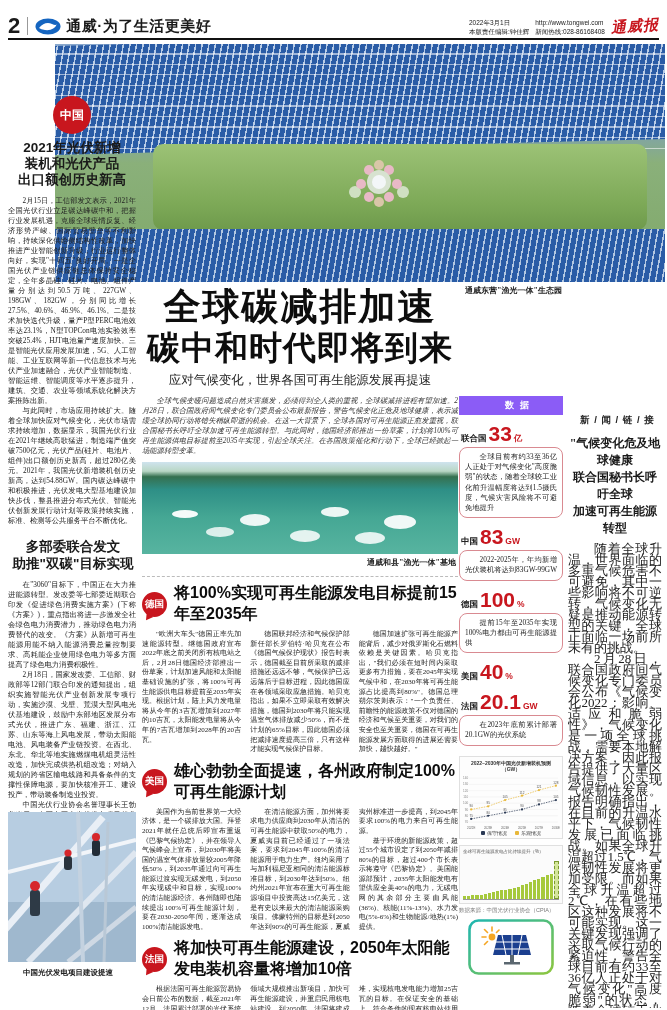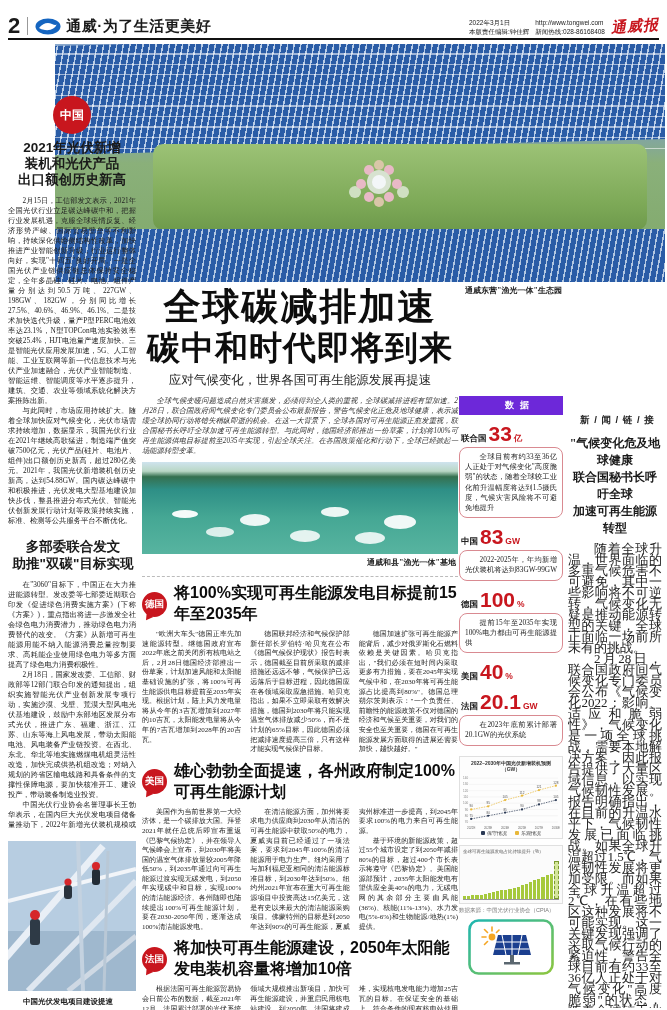--- a/index.html
+++ b/index.html
@@ -35,21 +35,21 @@
   .pt-road{position:absolute;left:0;right:0;top:78%;height:5px;background:#cfd8c2;opacity:.8;}
   .caption-top{position:absolute;left:300px;top:285px;width:262px;text-align:right;
              font-size:8px;font-weight:bold;color:#222;}
   .photo-mid{position:relative;width:100%;height:92px;margin-top:6px;overflow:hidden;
              background:linear-gradient(180deg,#cfe3ee 0%,#b9d7c4 10%,#35704f 16%,#2e8f86 30%,#45a794 60%,#57b4a0 100%);}
   .pm-foam{position:absolute;left:30px;top:48px;width:26px;height:8px;border-radius:50%;background:rgba(255,255,255,.95);
              box-shadow:70px 6px 0 2px rgba(255,255,255,.9), 150px -2px 0 1px rgba(255,255,255,.9),
              215px 8px 0 3px rgba(255,255,255,.92), 120px 22px 0 2px rgba(255,255,255,.85),
              35px 18px 0 1px rgba(255,255,255,.8), 185px 24px 0 2px rgba(255,255,255,.85);}
   .caption-mid{text-align:right;font-size:8px;font-weight:bold;color:#222;margin:3px 2px 0 0;}
-  .photo-left{position:absolute;left:8px;top:841px;width:120px;height:162px;}
+  .photo-left{position:absolute;left:8px;top:812px;width:120px;height:162px;}
   .pl-img{width:128px;height:150px;}
   .caption-left{text-align:center;font-size:7.5px;font-weight:bold;color:#222;margin-top:2px;}
   
   .col-left{position:absolute;left:8px;top:96px;width:128px;height:734px;overflow:hidden;}
   .badge-cn{width:38px;height:38px;border-radius:50%;background:#c8161e;color:#fff;margin:0 auto;
             display:flex;align-items:center;justify-content:center;font-family:"Liberation Sans",sans-serif;
             font-size:12px;font-weight:bold;}
   .lc-title{font-family:"Liberation Sans",sans-serif;font-size:13.5px;font-weight:bold;text-align:center;
             line-height:16px;margin:6px 0 8px 0;white-space:pre-line;}
   .lc-title2{font-family:"Liberation Sans",sans-serif;font-size:13.5px;font-weight:bold;text-align:center;
@@ -69,21 +69,21 @@
              display:flex;align-items:center;justify-content:center;font-family:"Liberation Sans",sans-serif;
              font-size:9.5px;font-weight:bold;}
   .sec-badge:after{content:"";position:absolute;left:2px;bottom:-4px;width:0;height:0;
              border-left:4px solid transparent;border-right:4px solid transparent;border-top:7px solid #c8161e;
              transform:rotate(35deg);}
   .sec-title{font-family:"Liberation Sans",sans-serif;font-size:16px;font-weight:bold;color:#0d0d0d;}
   .sec-body{margin-top:5px;column-count:3;column-gap:9px;}
   .sec-body p{margin:0;font-size:7px;line-height:9.6px;text-align:justify;text-indent:2em;color:#222;}
   
   .col-data{position:absolute;left:459px;top:396px;width:104px;font-family:"Liberation Sans",sans-serif;}
-  .data-bar{background:#6d28d9;color:#fff;font-size:9px;font-weight:bold;text-align:center;
+  .data-bar{background:#8b5cf6;color:#fff;font-size:9px;font-weight:bold;text-align:center;
             letter-spacing:6px;padding:3px 0 3px 18px;}
   .data-item{margin-top:9px;}
   .di-head{display:flex;align-items:baseline;gap:2px;padding-left:2px;}
   .di-label{font-size:8.5px;font-weight:bold;color:#222;}
   .di-value{font-size:21px;font-weight:bold;color:#c8161e;line-height:20px;font-family:"Liberation Sans",sans-serif;}
   .di-unit{font-size:8.5px;font-weight:bold;color:#c8161e;}
   .di-box{border:1px solid #d98a91;border-radius:8px;padding:4px 5px;margin-top:2px;}
   .di-box p{margin:0;font-size:7.3px;line-height:10.2px;text-align:justify;text-indent:2em;
             font-family:"Liberation Serif",serif;color:#222;}
   .chart-box{margin-top:10px;border:1px solid #e0e0e0;background:#fdfdfd;padding:3px 2px 2px 2px;}

